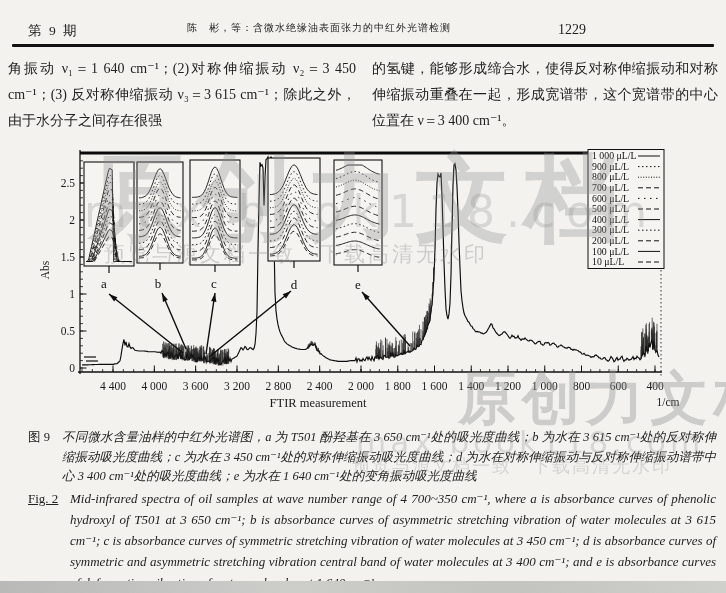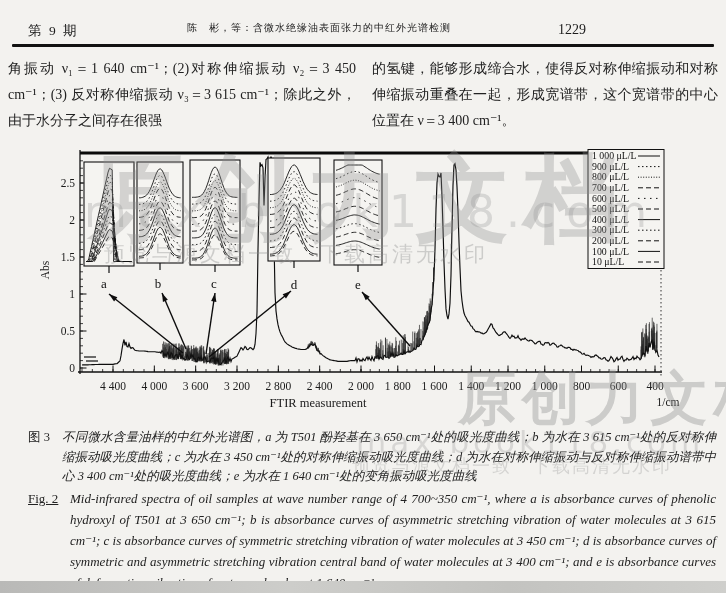--- a/index.html
+++ b/index.html
@@ -905,21 +905,21 @@
           <line x1="638" y1="240.8" x2="660" y2="240.8" stroke="#111" stroke-width="1" stroke-dasharray="5,3"></line>
           <text x="592" y="254.59999999999997" fill="#111">100 μL/L</text>
           <line x1="638" y1="251.39999999999998" x2="660" y2="251.39999999999998" stroke="#111" stroke-width="1"></line>
           <text x="592" y="265.2" fill="#111">10 μL/L</text>
           <line x1="638" y1="262" x2="660" y2="262" stroke="#111" stroke-width="1" stroke-dasharray="5,3"></line>
         </g>
       </svg>
   </div>
 
   <div class="caption caption-zh">
-    <span class="lab">图 3</span>
+    <span class="lab">图 9</span>
     <span class="txt">不同微水含量油样的中红外光谱图，a 为 T501 酚羟基在 3 650 cm⁻¹处的吸光度曲线；b 为水在 3 615 cm⁻¹处的反对称伸缩振动吸光度曲线；c 为水在 3 450 cm⁻¹处的对称伸缩振动吸光度曲线；d 为水在对称伸缩振动与反对称伸缩振动谱带中心 3 400 cm⁻¹处的吸光度曲线；e 为水在 1 640 cm⁻¹处的变角振动吸光度曲线</span>
   </div>
 
   <div class="caption caption-en">
     <span class="lab">Fig. 2</span>
     <span class="txt">Mid-infrared spectra of oil samples at wave number range of 4 700~350 cm⁻¹, where a is absorbance curves of phenolic hydroxyl of T501 at 3 650 cm⁻¹; b is absorbance curves of asymmetric stretching vibration of water molecules at 3 615 cm⁻¹; c is absorbance curves of symmetric stretching vibration of water molecules at 3 450 cm⁻¹; d is absorbance curves of symmetric and asymmetric stretching vibration central band of water molecules at 3 400 cm⁻¹; and e is absorbance curves of deformation vibration of water molecules at 1 640 cm⁻¹</span>
   </div>
 
   <div class="wm wm-brand-top">原创力文档</div>
   <div class="wm wm-site-top">max.book118.com</div>

